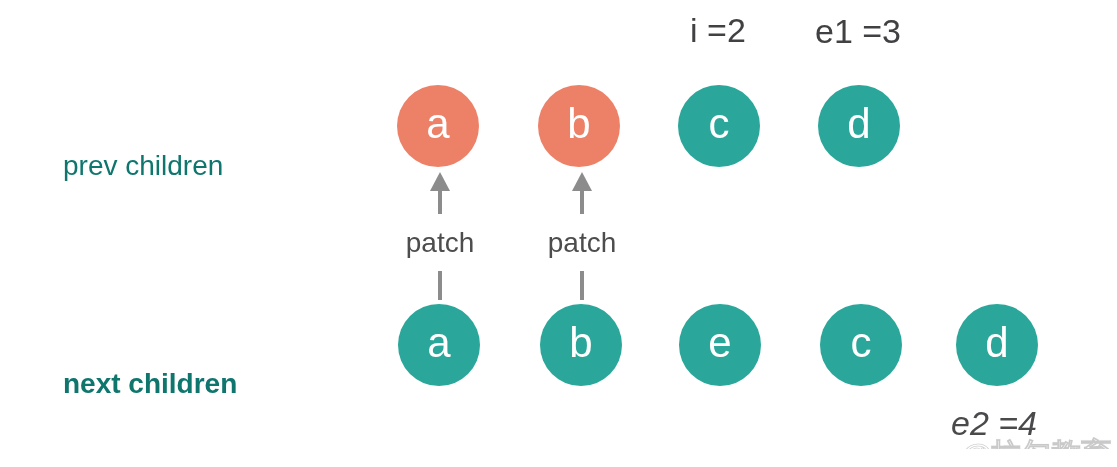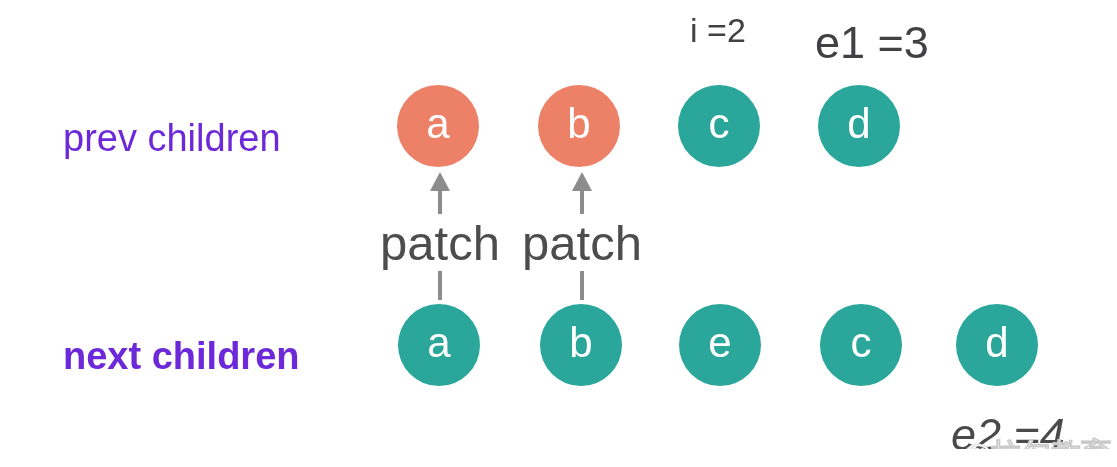--- a/index.html
+++ b/index.html
@@ -8,24 +8,25 @@
     width: 1117px;
     height: 449px;
     background: #ffffff;
     overflow: hidden;
     font-family: "Liberation Sans", "DejaVu Sans", sans-serif;
     padding-left: 6px;
   }
   .row-label {
     position: absolute;
     left: 63px;
-    font-size: 38px;
+    font-size: 28px;
     line-height: 38px;
-    color: #6d28d9;
+    color: #0f766e;
     white-space: nowrap;
+    margin-top: 28px;
   }
   .row-label.prev { top: 119px; }
   .row-label.next { top: 337px; font-weight: bold; }
 
   .node {
     position: absolute;
     width: 82px;
     height: 82px;
     border-radius: 50%;
     display: flex;
@@ -59,40 +60,39 @@
     background: #ffffff;
     display: flex;
     align-items: center;
     justify-content: center;
     white-space: nowrap;
   }
   .patch-box {
     width: 120px;
     height: 57px;
     top: 214px;
-    font-size: 49px;
+    font-size: 28px;
     color: #4d4d4d;
     z-index: 3;
   }
   .i-box {
     left: 658px;
     top: 3px;
     width: 120px;
     height: 54px;
     font-size: 34px;
     color: #414144;
     z-index: 2;
   }
   .pointer-text {
     position: absolute;
-    font-size: 45px;
+    font-size: 34px;
     line-height: 34px;
     color: #414144;
     white-space: nowrap;
-    margin-top: 12px;
   }
   .e1-text { left: 815px; top: 14px; }
   .e2-text { left: 951px; top: 406px; color: #4a4a4d; z-index: 1; font-style: italic; }
 
   .watermark {
     position: absolute;
     left: 962px;
     top: 436px;
     font-size: 30px;
     line-height: 36px;

